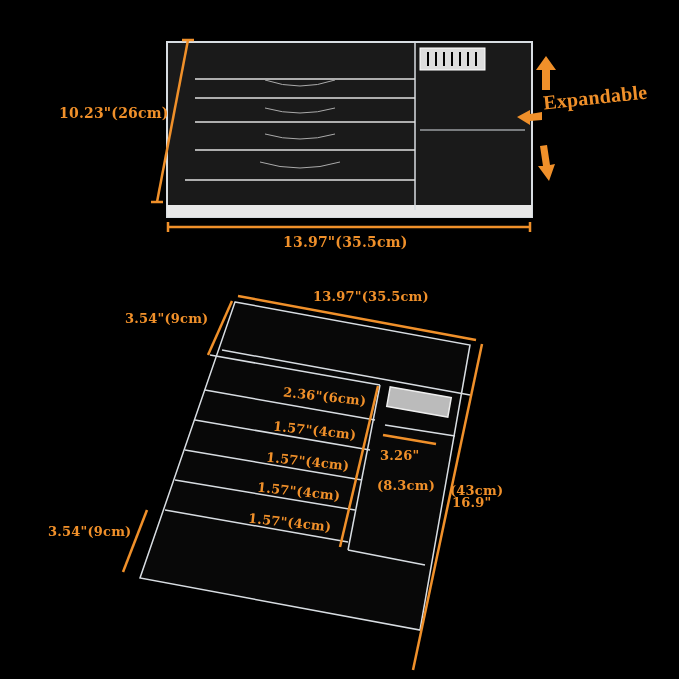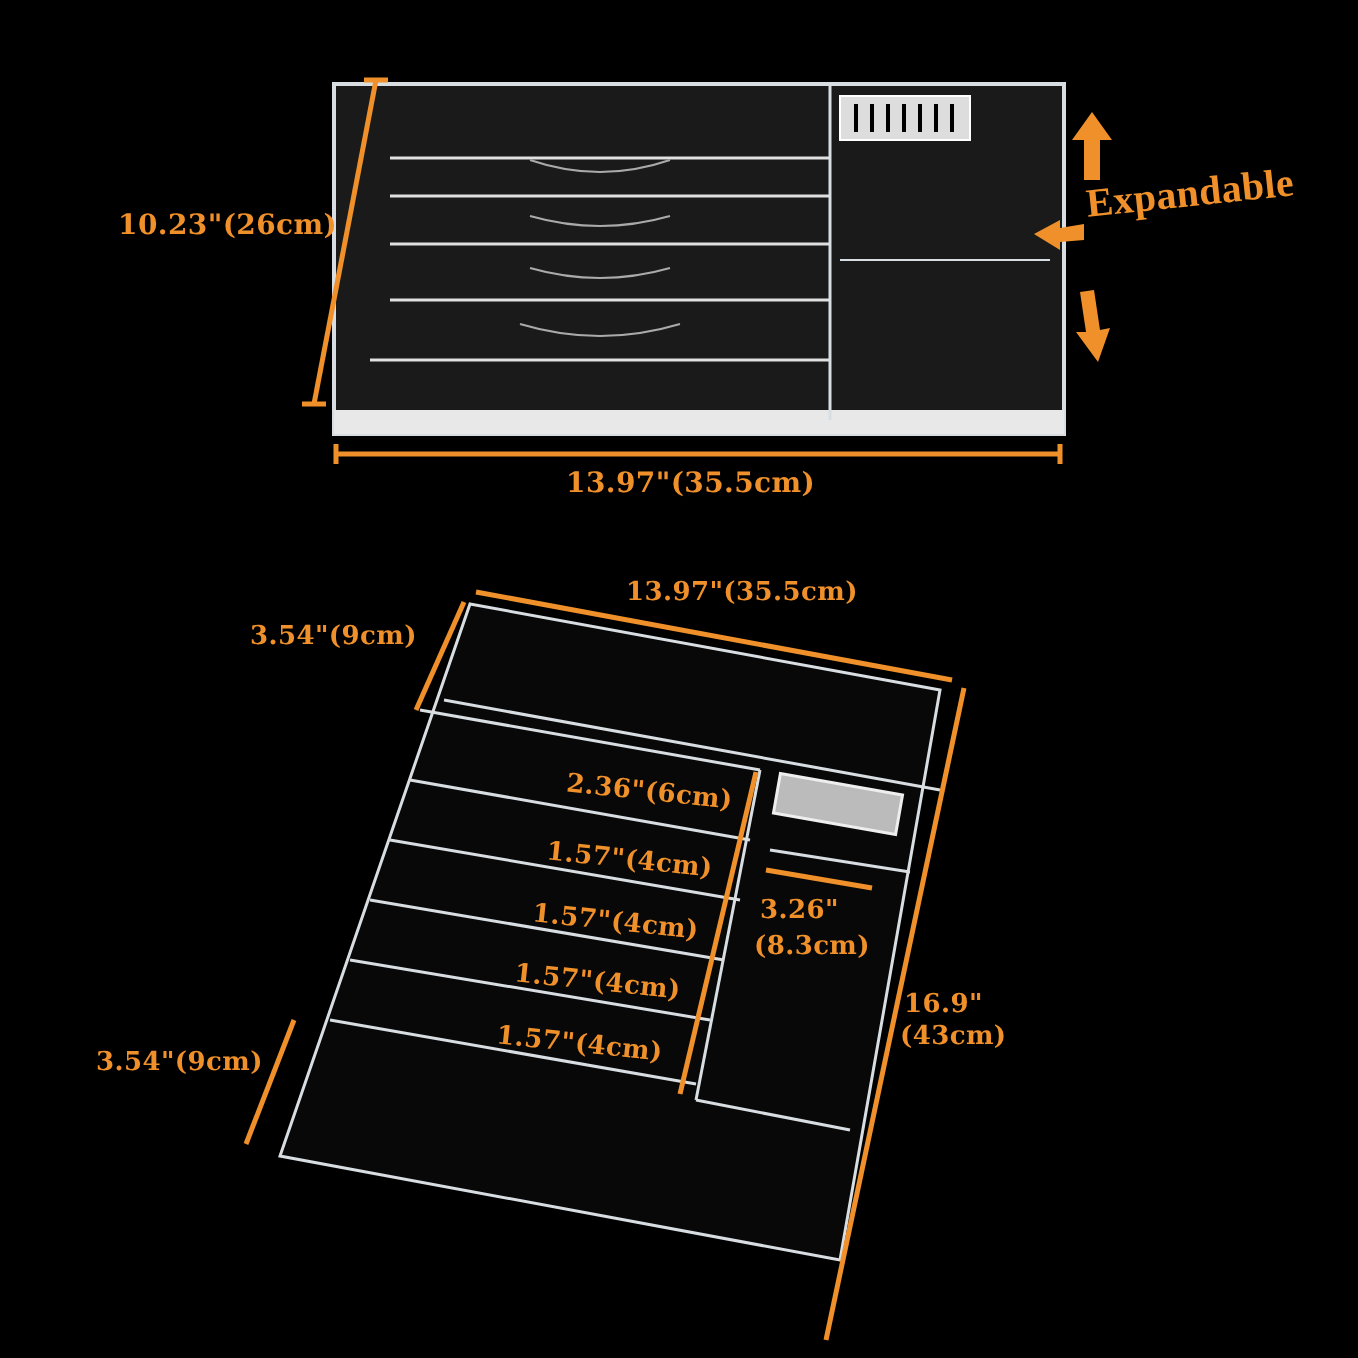--- a/index.html
+++ b/index.html
@@ -86,16 +86,16 @@
 <div class="lbl" style="left:543px;top:86px;font-size:20px;transform:rotate(-6deg);font-family:'Liberation Serif',serif;">Expandable</div>
 
 <div class="lbl" style="left:313px;top:289px;">13.97"(35.5cm)</div>
 <div class="lbl" style="left:125px;top:311px;">3.54"(9cm)</div>
 <div class="lbl" style="left:283px;top:389px;transform:rotate(6deg);">2.36"(6cm)</div>
 <div class="lbl" style="left:273px;top:423px;transform:rotate(6deg);">1.57"(4cm)</div>
 <div class="lbl" style="left:266px;top:454px;transform:rotate(6deg);">1.57"(4cm)</div>
 <div class="lbl" style="left:257px;top:484px;transform:rotate(6deg);">1.57"(4cm)</div>
 <div class="lbl" style="left:248px;top:515px;transform:rotate(6deg);">1.57"(4cm)</div>
 <div class="lbl" style="left:380px;top:448px;">3.26"</div>
-<div class="lbl" style="left:377px;top:466px;">(8.3cm)</div>
+<div class="lbl" style="left:377px;top:478px;">(8.3cm)</div>
 <div class="lbl" style="left:452px;top:495px;">16.9"</div>
-<div class="lbl" style="left:450px;top:511px;">(43cm)</div>
+<div class="lbl" style="left:450px;top:483px;">(43cm)</div>
 <div class="lbl" style="left:48px;top:524px;">3.54"(9cm)</div>
 
 </body></html>

